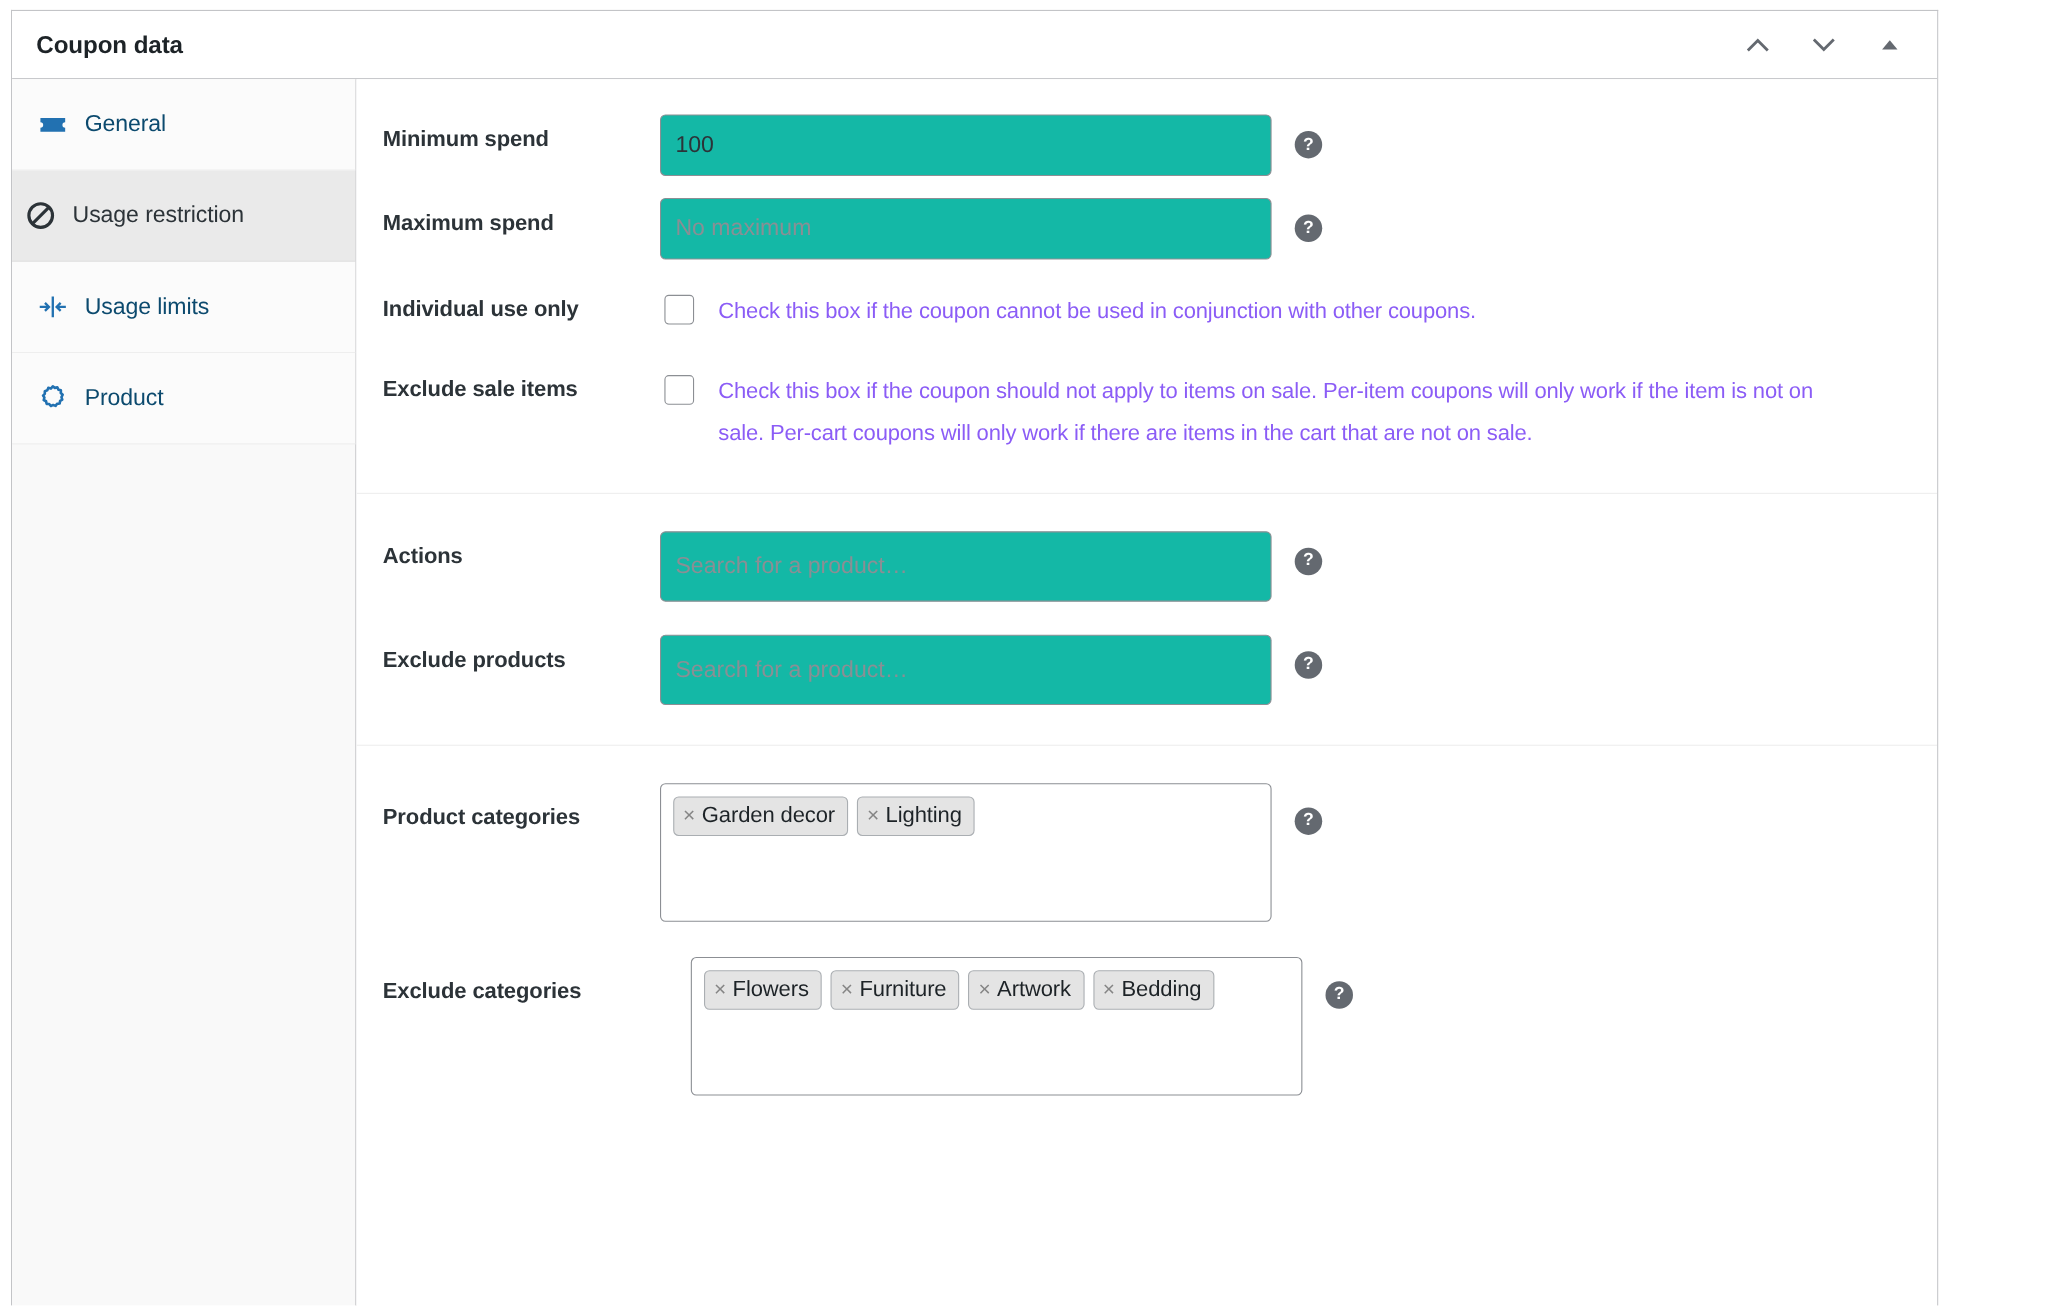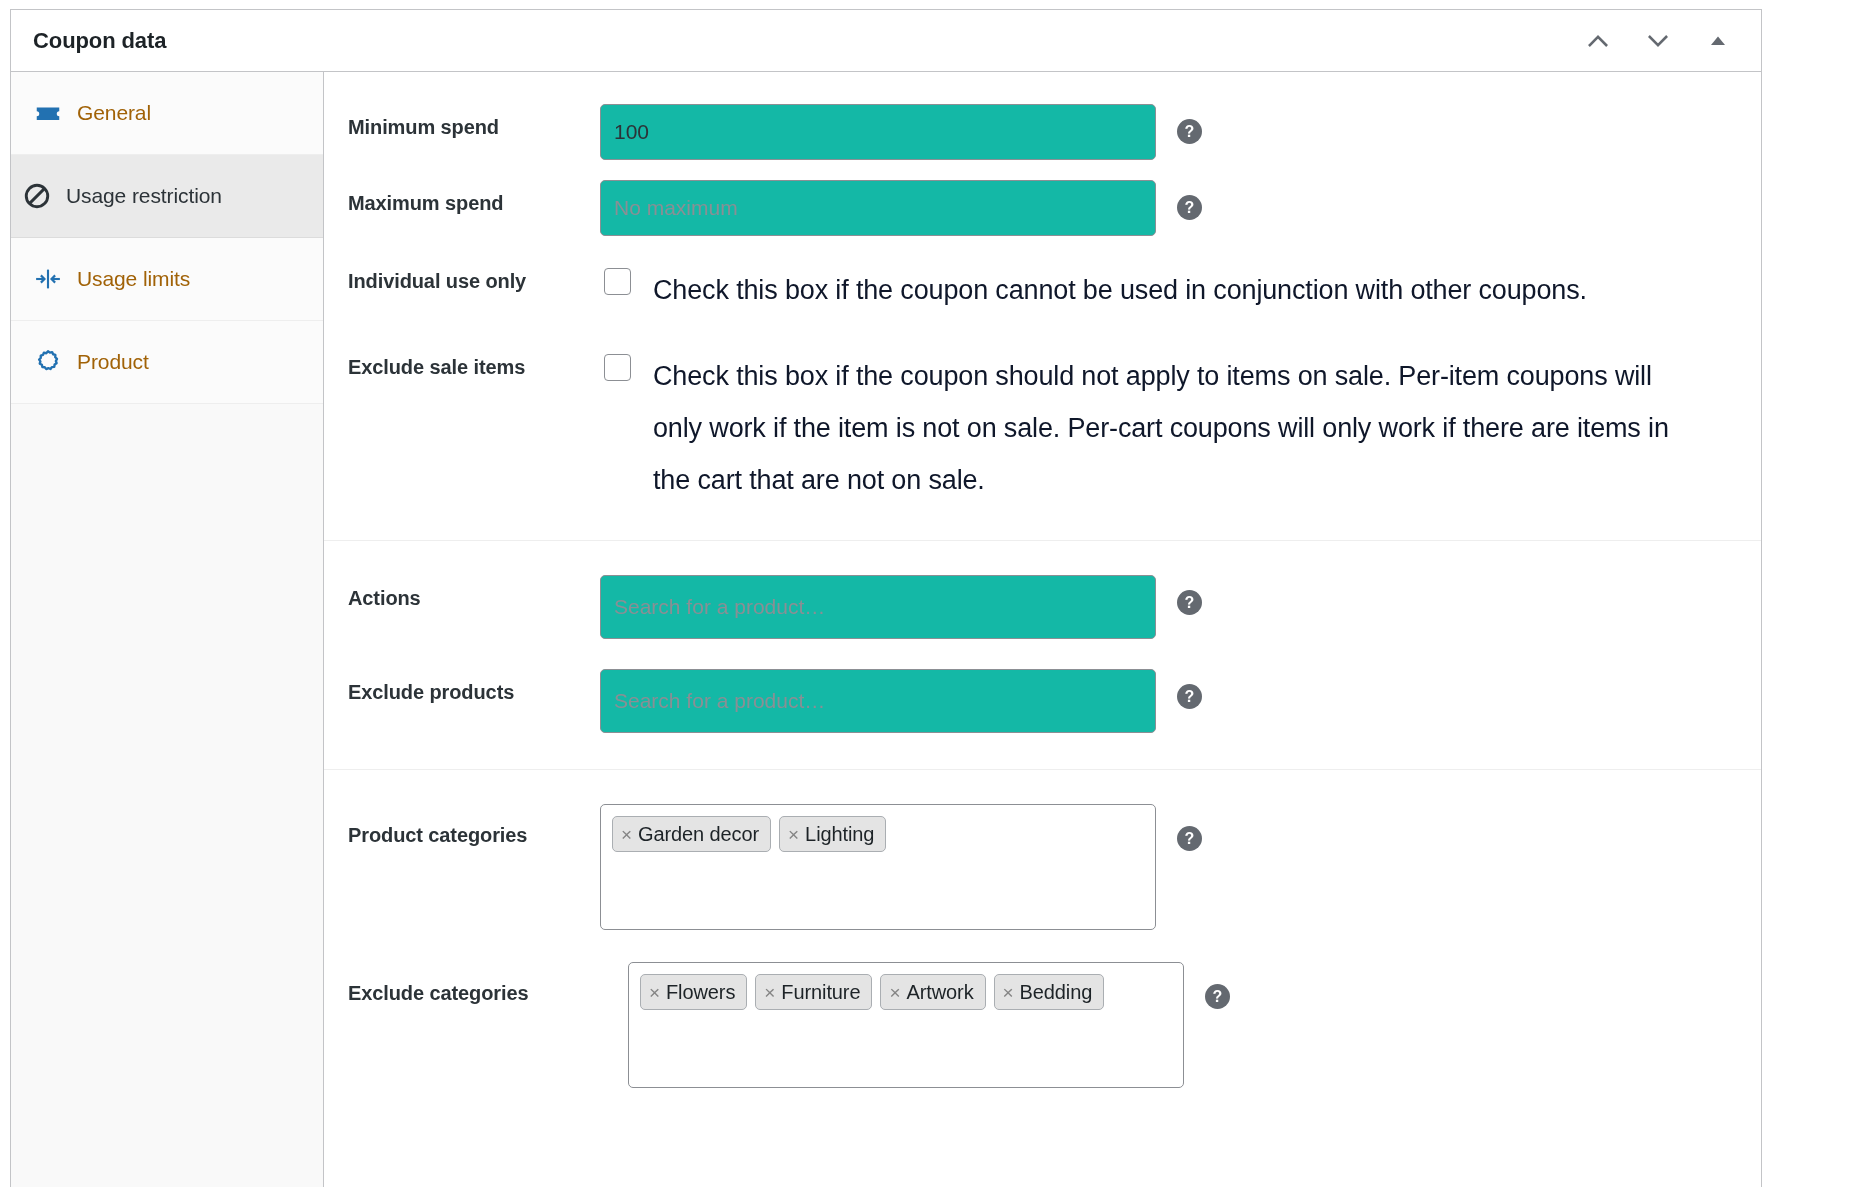--- a/index.html
+++ b/index.html
@@ -101,21 +101,21 @@
     width: 34px;
     min-width: 34px;
     display: flex;
     align-items: center;
     justify-content: flex-start;
     color: #2271b1;
   }
   .tab.active .tab-icon { color: #2c3338; }
   .tab-label {
     font-size: 21px;
-    color: #a16207;
+    color: #0c4a6e;
     margin-left: 10px;
     letter-spacing: -0.1px;
   }
   .tab.active .tab-label { color: #2c3338; }
 
   
   .content {
     flex: 1;
     background: #ffffff;
     min-width: 0;
@@ -234,23 +234,23 @@
     background: #fff;
     margin-top: 4px;
     cursor: pointer;
     appearance: none;
     -webkit-appearance: none;
     outline: none;
     padding: 0;
   }
   .cb-text {
     margin-left: 19px;
-    font-size: 27px;
+    font-size: 20px;
     line-height: 1.93;
-    color: #0f172a;
+    color: #8b5cf6;
     letter-spacing: -0.15px;
   }
 </style>
 </head>
 <body>
 
 <div class="screen">
   <div class="panel">
 
     <div class="panel-header">

